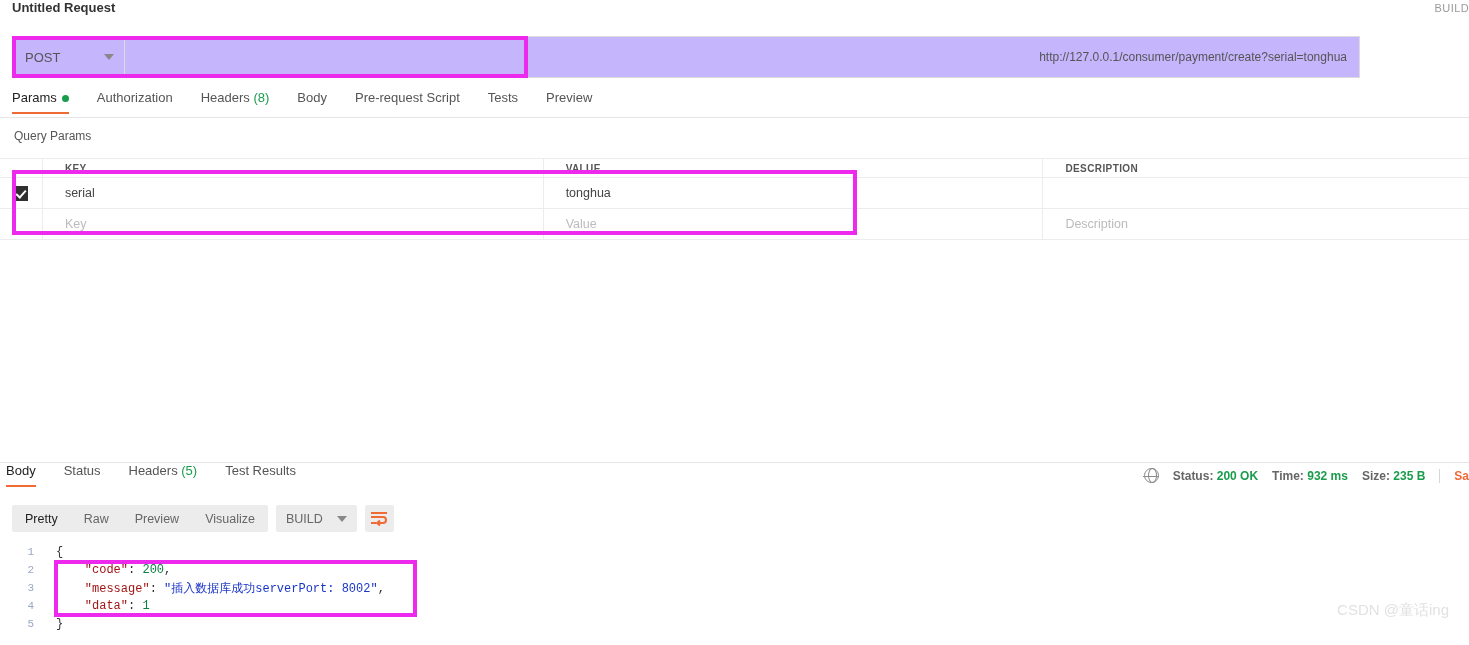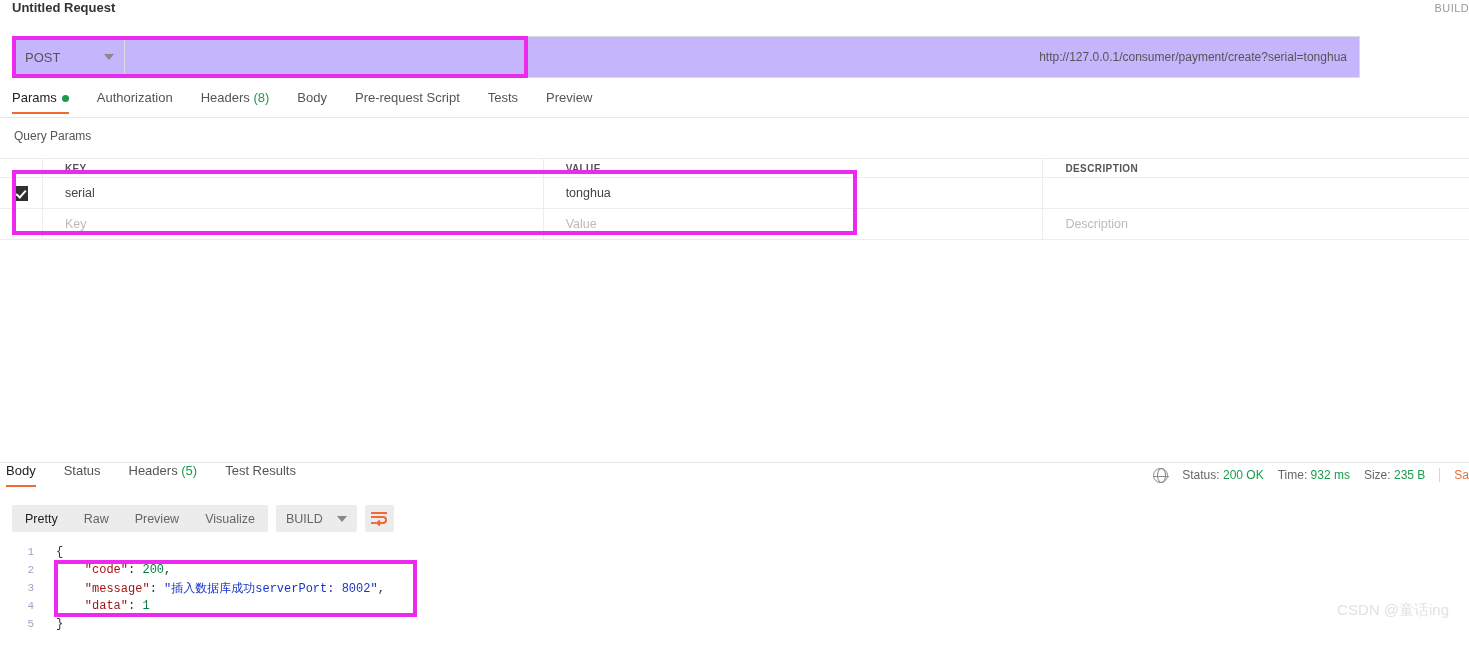--- a/index.html
+++ b/index.html
@@ -133,22 +133,22 @@
   .resp-panel {
     position: absolute; left: 0; top: 462px; width: 1469px; height: 183px;
     border-top: 1px solid #e6e6e6; background: #fff;
   }
   .resp-tabs {
     position: absolute; left: 0; top: 0px; height: 28px;
     display: flex; align-items: flex-start; padding-left: 6px;
   }
   .resp-meta {
     position: absolute; right: 0px; top: 5px;
-    display: flex; align-items: flex-start; gap: 14px;
-    font-size: 12px; color: #666; white-space: nowrap;
+    display: flex; align-items: flex-end; gap: 14px;
+    font-size: 12px; color: #666; white-space: nowrap; font-weight: bold;
   }
   .meta-val { color: #1a9c4d; }
   .meta-sep { width: 1px; height: 14px; background: #d6d6d6; }
   .save-resp { color: #ef6a35; font-size: 12px; }
   .globe {
     width: 15px; height: 15px; border: 1.4px solid #8a8a8a; border-radius: 50%;
     position: relative; display: inline-block;
   }
   .globe::before {
     content: ""; position: absolute; left: 50%; top: -1.4px; bottom: -1.4px;

